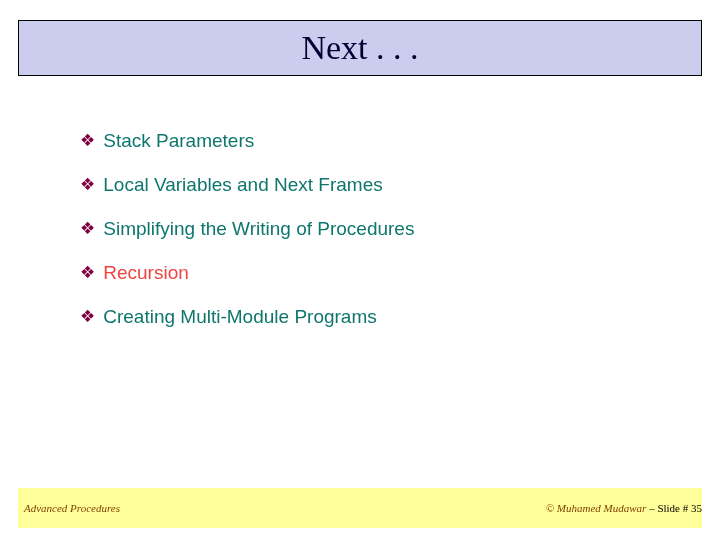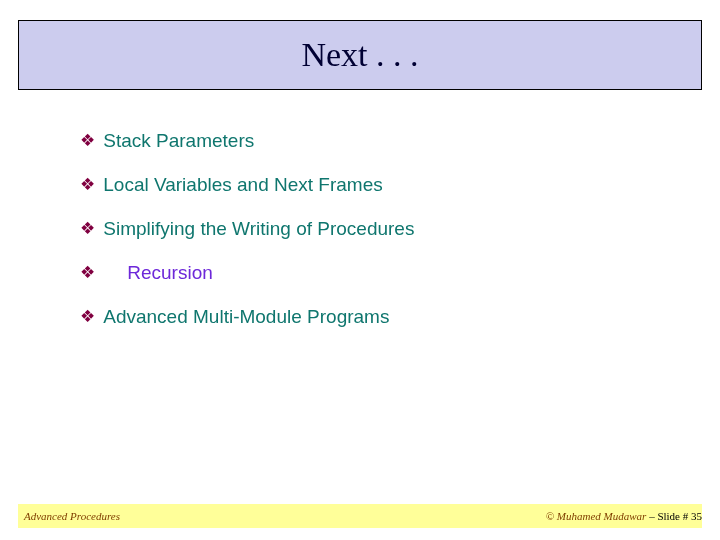--- a/index.html
+++ b/index.html
@@ -4,21 +4,21 @@
 <style>
   * { margin: 0; padding: 0; box-sizing: border-box; }
   html, body { width: 720px; height: 540px; font-family: Arial, sans-serif; }
   body { background: #ffffff; position: relative; }
 
   .title-bar {
     position: absolute;
     top: 20px;
     left: 18px;
     right: 18px;
-    height: 70px;
+    height: 56px;
     background: #ccccee;
     border: 1px solid #000;
     display: flex;
     align-items: center;
     justify-content: center;
   }
   .title-text {
     font-family: "Comic Sans MS", "Comic Sans", cursive;
     font-size: 34px;
     color: #000033;
@@ -41,30 +41,29 @@
     font-size: 17px;
     margin-right: 8px;
     line-height: 22px;
   }
   .bullet-text {
     font-size: 19px;
     color: #0f766e;
     line-height: 22px;
   }
   .bullet-text.highlight {
-    color: #6d28d9;
-    margin-left: 24px;
+    color: #ef4444;
   }
 
   .footer {
     position: absolute;
     bottom: 12px;
     left: 18px;
     right: 18px;
-    height: 24px;
+    height: 40px;
     background: #ffff99;
     display: flex;
     align-items: center;
     font-size: 11px;
   }
   .footer-left {
     flex: 1;
     padding-left: 6px;
     font-style: italic;
     font-family: "Times New Roman", serif;
@@ -108,21 +107,21 @@
   <div class="bullet-line">
     <span class="diamond-icon">❖</span>
     <span class="bullet-text">Simplifying the Writing of Procedures</span>
   </div>
   <div class="bullet-line">
     <span class="diamond-icon">❖</span>
     <span class="bullet-text highlight">Recursion</span>
   </div>
   <div class="bullet-line">
     <span class="diamond-icon">❖</span>
-    <span class="bullet-text">Advanced Multi-Module Programs</span>
+    <span class="bullet-text">Creating Multi-Module Programs</span>
   </div>
 </div>
 
 <div class="footer">
   <div class="footer-left">Advanced Procedures</div>
   <div class="footer-right">
     <span class="copy">© Muhamed Mudawar</span><span> – Slide # 35</span>
   </div>
 </div>
 

